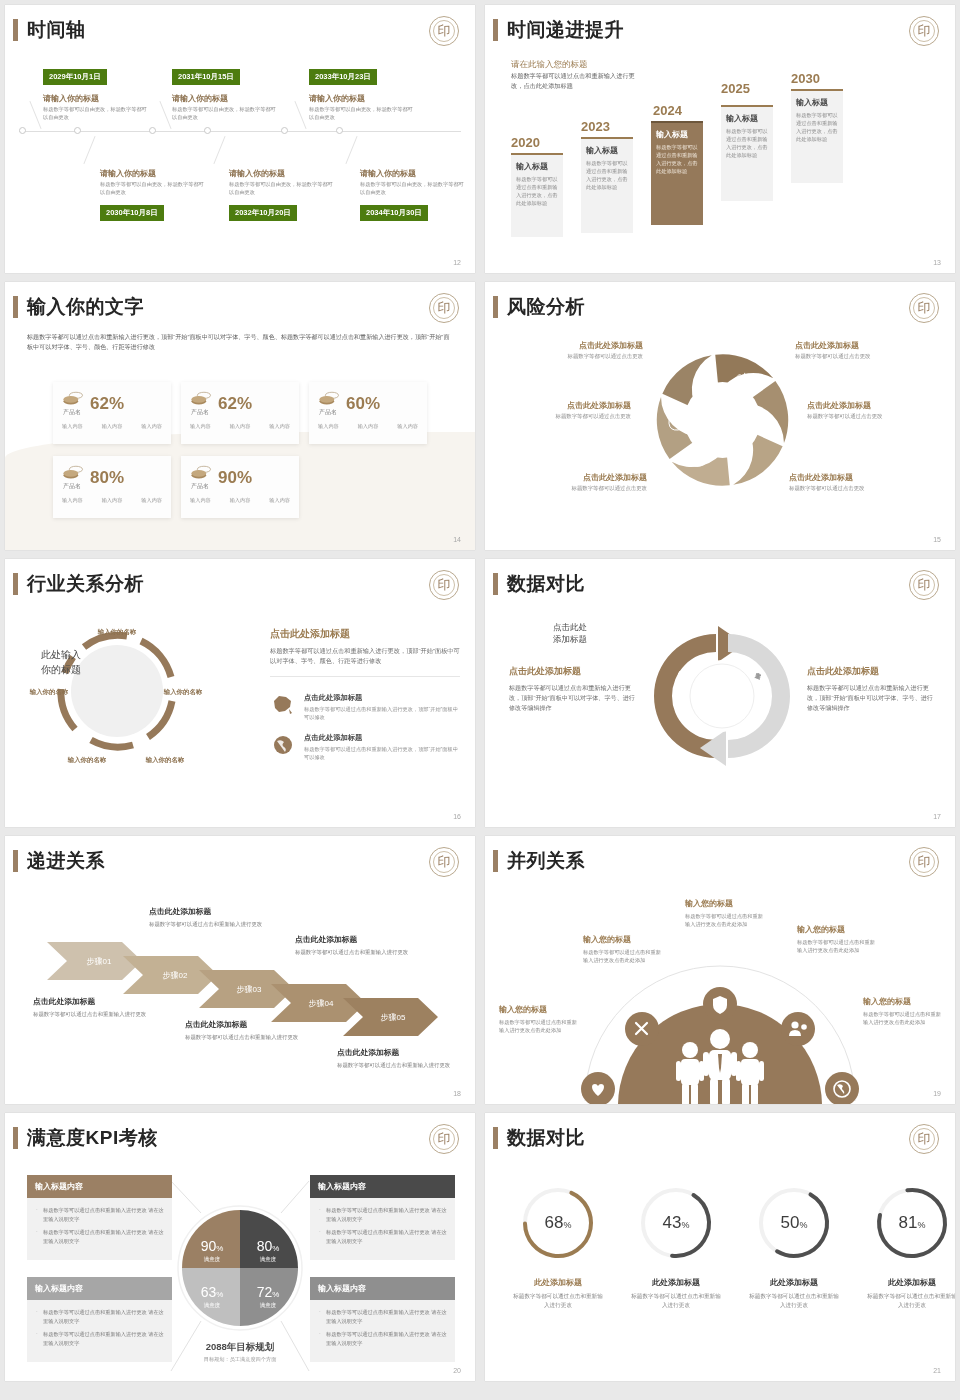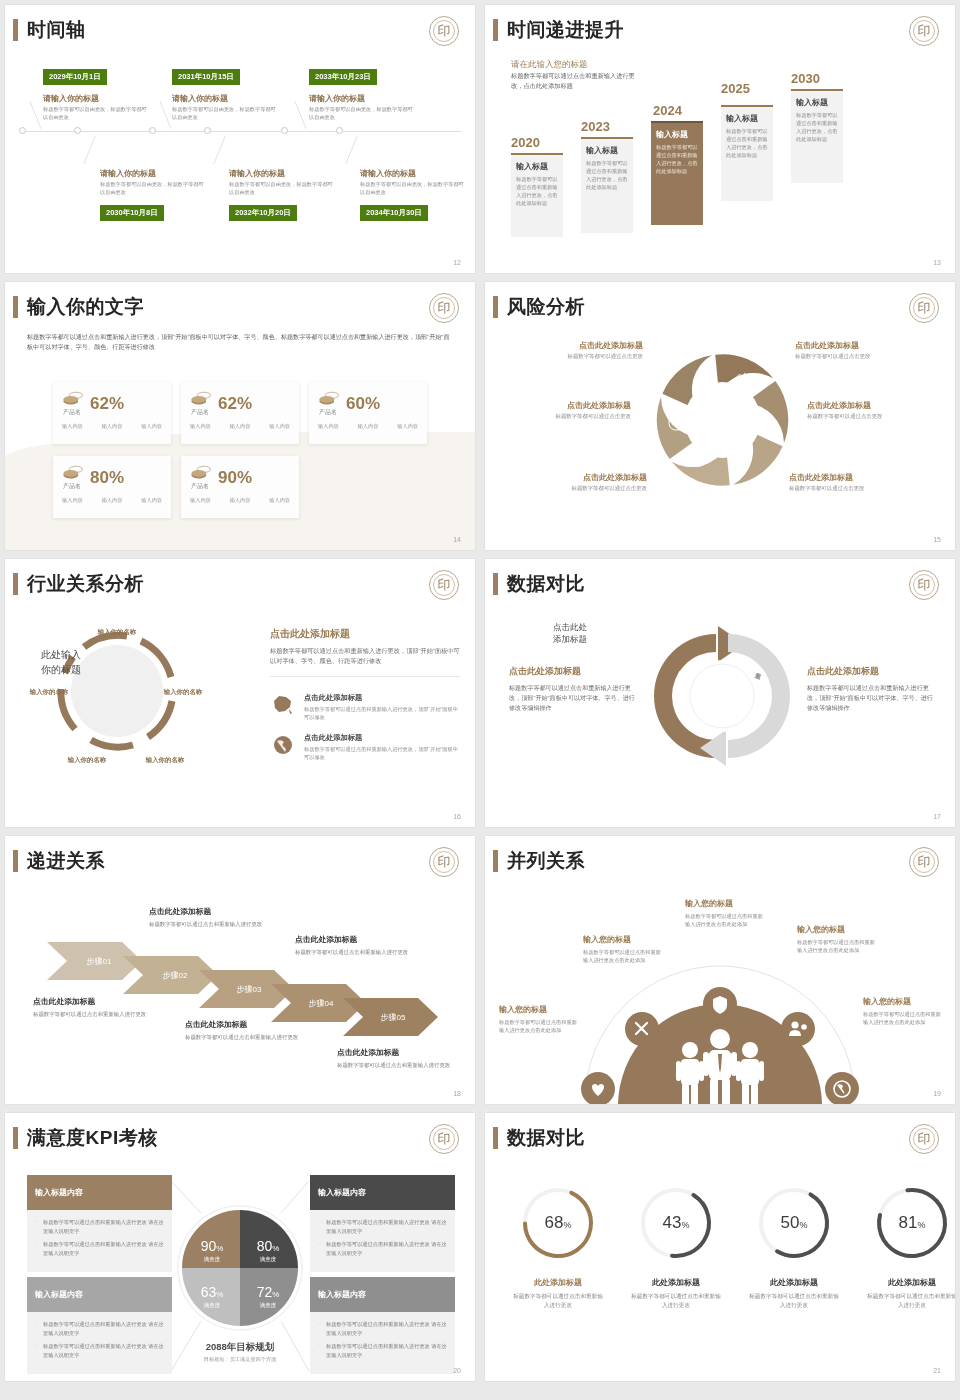--- a/index.html
+++ b/index.html
@@ -107,21 +107,21 @@
   .st-blk .p { font-size: 5.4px; line-height: 9px; color: #7d7d7d; margin-top: 3px; }
 
   
   .par-svg { position: absolute; left: 0; top: 40px; width: 470px; height: 230px; }
   .pb { position: absolute; width: 82px; }
   .pb .h { font-size: 8px; font-weight: bold; color: #9b7c52; }
   .pb .p { font-size: 5.2px; line-height: 8px; color: #8a8a8a; margin-top: 3px; }
 
   
   .kbox { position: absolute; width: 145px; }
-  .kbox .kh { font-size: 8px; font-weight: bold; color: #fff; padding: 12px 8px; }
+  .kbox .kh { font-size: 8px; font-weight: bold; color: #fff; padding: 6px 8px; }
   .kbox .kb { background: #f1f1f1; padding: 8px; min-height: 62px; }
   .kbox .kb li { list-style: none; position: relative; padding-left: 8px; font-size: 5.2px; line-height: 8.5px; color: #7c7c7c; margin-bottom: 5px; }
   .kbox .kb li:before { content: "·"; position: absolute; left: 1px; top: -1px; color: #9a9a9a; }
   .pie-wrap { position: absolute; left: 172px; top: 92px; width: 126px; height: 126px; }
   .pie-cap { position: absolute; left: 150px; top: 228px; width: 170px; text-align: center; }
   .pie-cap .t { font-size: 9.5px; color: #4a4a4a; font-weight: bold; }
   .pie-cap .s { font-size: 5.2px; color: #9a9a9a; margin-top: 2px; }
 
   
   .dgrid { position: absolute; left: 26px; top: 70px; display: flex; gap: 24px; }

